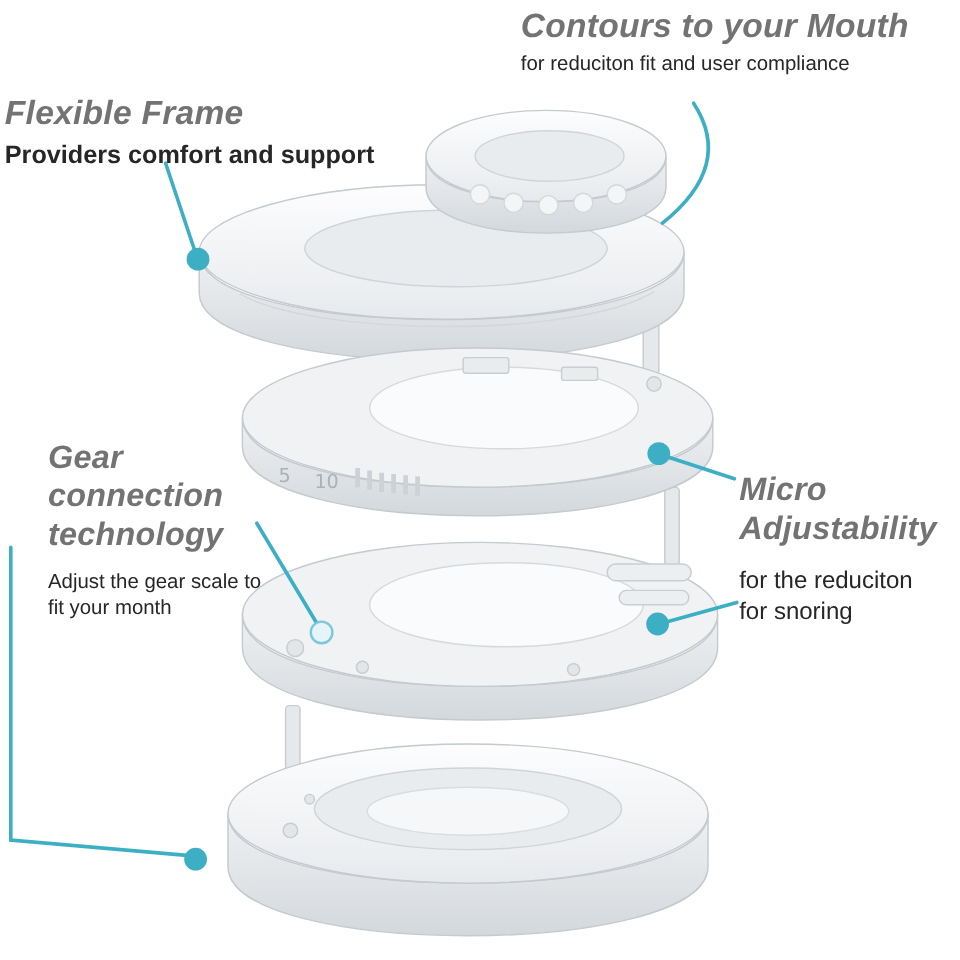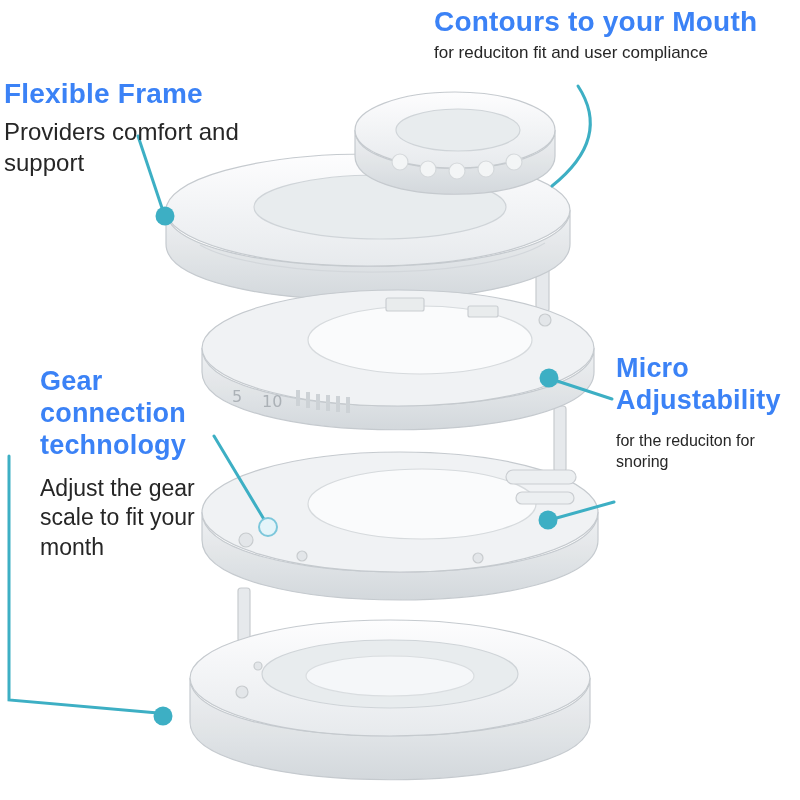--- a/index.html
+++ b/index.html
@@ -23,47 +23,48 @@
     width: 800px; height: 800px;
   }
   svg text {
     font-family: "DejaVu Sans", sans-serif;
   }
   .callout {
     position: absolute;
     z-index: 5;
   }
   .callout-title {
-    color: #3b82f6;
+    color: #737373;
     font-weight: 600;
     font-size: 28px;
     line-height: 1.15;
     letter-spacing: 0.2px;
+    font-style: italic;
   }
   .callout-sub {
     color: #262626;
     font-weight: 400;
     font-size: 17px;
     line-height: 1.3;
     margin-top: 5px;
   }
   .callout.contours { left: 434px; top: 6px; width: 360px; }
   .callout.contours .callout-title { font-size: 28px; }
   .callout.contours .callout-sub { font-size: 17px; margin-top: 4px; }
 
   .callout.flexible { left: 4px; top: 78px; width: 320px; }
-  .callout.flexible .callout-sub { font-size: 24px; margin-top: 6px; }
+  .callout.flexible .callout-sub { font-size: 21px; margin-top: 6px; font-weight: bold; }
 
   .callout.gear { left: 40px; top: 366px; width: 188px; }
   .callout.gear .callout-title { font-size: 27px; line-height: 1.18; }
-  .callout.gear .callout-sub { font-size: 23px; margin-top: 12px; width: 188px; }
+  .callout.gear .callout-sub { font-size: 17px; margin-top: 12px; width: 188px; }
 
-  .callout.micro { left: 616px; top: 352px; width: 180px; }
+  .callout.micro { left: 616px; top: 392px; width: 180px; }
   .callout.micro .callout-title { font-size: 27px; line-height: 1.2; }
-  .callout.micro .callout-sub { font-size: 16px; margin-top: 14px; width: 150px; }
+  .callout.micro .callout-sub { font-size: 20px; margin-top: 14px; width: 150px; }
 </style>
 </head>
 <body>
 
 <div class="canvas">
 
   <svg class="scene" viewBox="0 0 800 800">
     <defs>
       <linearGradient id="rimGrad" x1="0" y1="0" x2="0" y2="1">
         <stop offset="0" stop-color="#fdfdfe"></stop>

